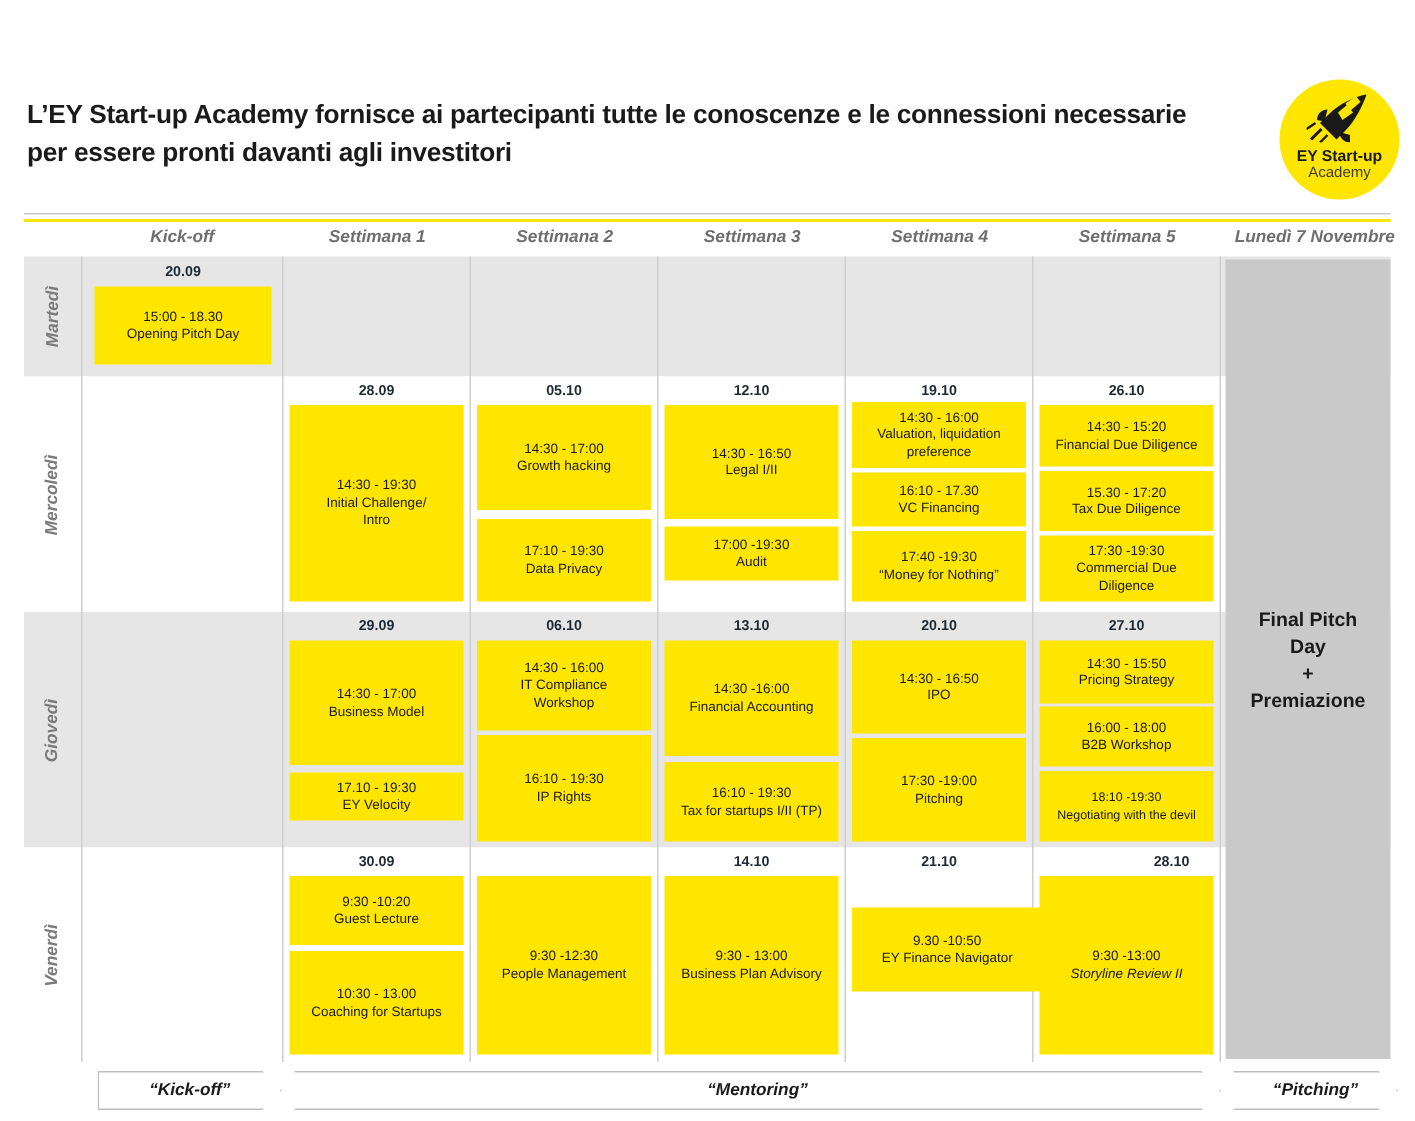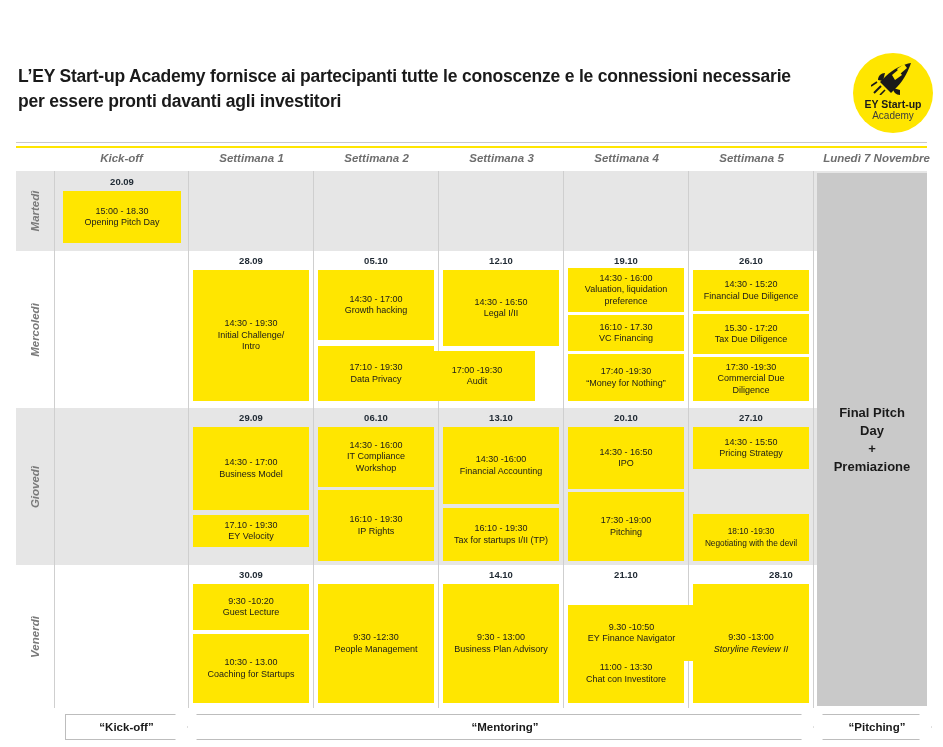--- a/index.html
+++ b/index.html
@@ -78,21 +78,21 @@
     position: absolute; background: #c9c9c9;
     display: flex; align-items: center; justify-content: center;
     text-align: center; font-size: 13px; font-weight: bold; color: #1a1a1a;
     line-height: 18px;
   }
 
   
   .chev {
     position: absolute; height: 26px; background: #ffffff;
     border: 1px solid #bdbdbd; display: flex; align-items: center; justify-content: center;
-    font-size: 11.5px; font-weight: bold; color: #1a1a1a;
+    font-size: 11.5px; font-weight: bold; color: #1a1a1a; font-style: italic;
   }
   .chev-kick { clip-path: polygon(0 0, calc(100% - 13px) 0, 100% 50%, calc(100% - 13px) 100%, 0 100%); }
   .chev-mid  { clip-path: polygon(0 0, calc(100% - 13px) 0, 100% 50%, calc(100% - 13px) 100%, 0 100%, 13px 50%); }
 
   
   .warn-tri { position: absolute; left: 48px; top: 728px; width: 22px; height: 20px; }
   .footnote {
     position: absolute; left: 85px; top: 707px;
     font-size: 11.5px; font-style: italic; font-weight: bold; color: #5f6a72;
   }
@@ -189,21 +189,21 @@
     <div class="ev" style="left:302px;top:175px;width:116px;height:55px">
       <div class="t">17:10 - 19:30</div>
       <div class="n">Data Privacy</div>
     </div>
 
     <div class="datelabel" style="left:427px;top:83px;width:116px">12.10</div>
     <div class="ev" style="left:427px;top:99px;width:116px;height:76px">
       <div class="t">14:30 - 16:50</div>
       <div class="n">Legal I/II</div>
     </div>
-    <div class="ev" style="left:403px;top:180px;width:116px;height:50px">
+    <div class="ev" style="left:427px;top:180px;width:116px;height:36px">
       <div class="t">17:00 -19:30</div>
       <div class="n">Audit</div>
     </div>
 
     <div class="datelabel" style="left:552px;top:83px;width:116px">19.10</div>
     <div class="ev" style="left:552px;top:97px;width:116px;height:44px">
       <div class="t">14:30 - 16:00</div>
       <div class="n">Valuation, liquidation</div>
       <div class="n">preference</div>
     </div>
@@ -270,20 +270,24 @@
     <div class="ev" style="left:552px;top:321px;width:116px;height:69px">
       <div class="t">17:30 -19:00</div>
       <div class="n">Pitching</div>
     </div>
 
     <div class="datelabel" style="left:677px;top:240px;width:116px">27.10</div>
     <div class="ev" style="left:677px;top:256px;width:116px;height:42px">
       <div class="t">14:30 - 15:50</div>
       <div class="n">Pricing Strategy</div>
     </div>
+    <div class="ev" style="left:677px;top:300px;width:116px;height:40px">
+      <div class="t">16:00 - 18:00</div>
+      <div class="n">B2B Workshop</div>
+    </div>
     <div class="ev" style="left:677px;top:343px;width:116px;height:47px;font-size:8.3px">
       <div class="t">18:10 -19:30</div>
       <div class="n">Negotiating with the devil</div>
     </div>
 
     <div class="datelabel" style="left:177px;top:397px;width:116px">30.09</div>
     <div class="ev" style="left:177px;top:413px;width:116px;height:46px">
       <div class="t">9:30 -10:20</div>
       <div class="n">Guest Lecture</div>
     </div>
@@ -301,24 +305,20 @@
     <div class="datelabel" style="left:427px;top:397px;width:116px">14.10</div>
     <div class="ev" style="left:427px;top:413px;width:116px;height:119px">
       <div class="t">9:30 - 13:00</div>
       <div class="n">Business Plan Advisory</div>
     </div>
 
     <div class="datelabel" style="left:552px;top:397px;width:116px">21.10</div>
     <div class="ev" style="left:552px;top:434px;width:127px;height:56px">
       <div class="t">9.30 -10:50</div>
       <div class="n">EY Finance Navigator</div>
-    </div>
-    <div class="ev" style="left:552px;top:473px;width:116px;height:59px">
-      <div class="t">11:00 - 13:30</div>
-      <div class="n">Chat con Investitore</div>
     </div>
 
     <div class="datelabel" style="left:707px;top:397px;width:116px">28.10</div>
     <div class="ev italic" style="left:677px;top:413px;width:116px;height:119px">
       <div class="t">9:30 -13:00</div>
       <div class="n">Storyline Review II</div>
     </div>
 
     <div class="finalcol" style="left:801px;top:2px;width:110px;height:533px">
       <div>

